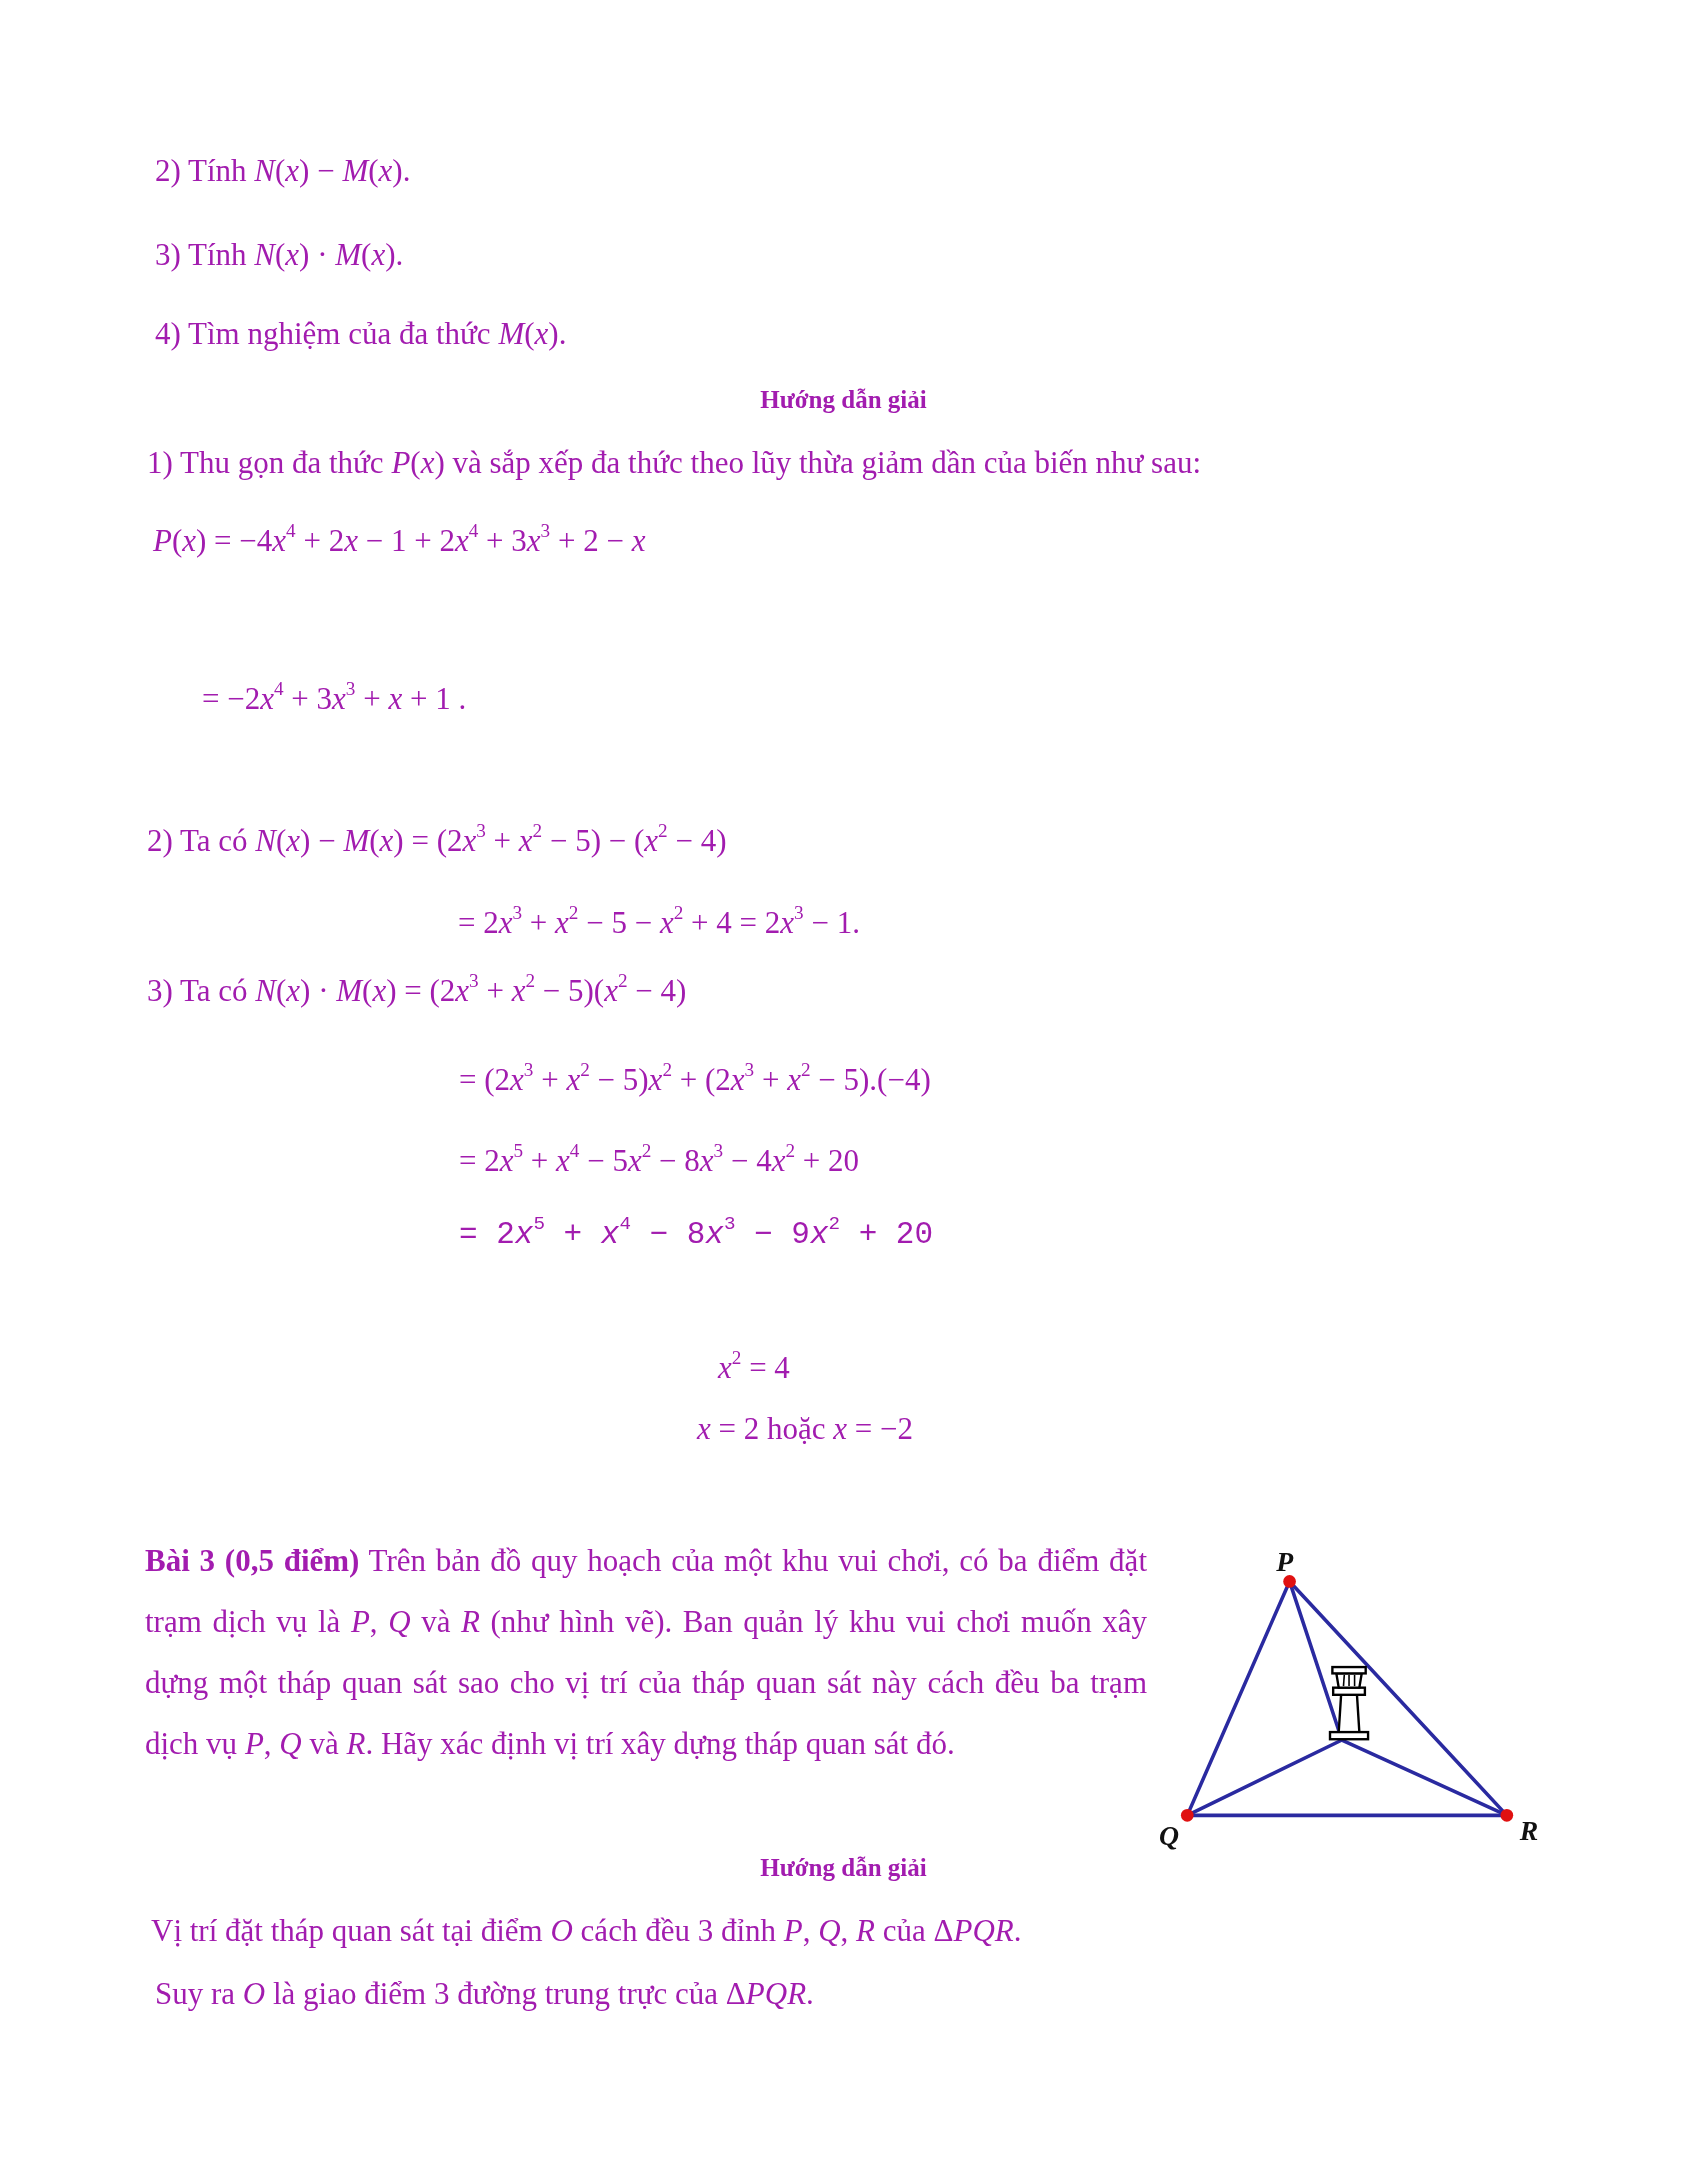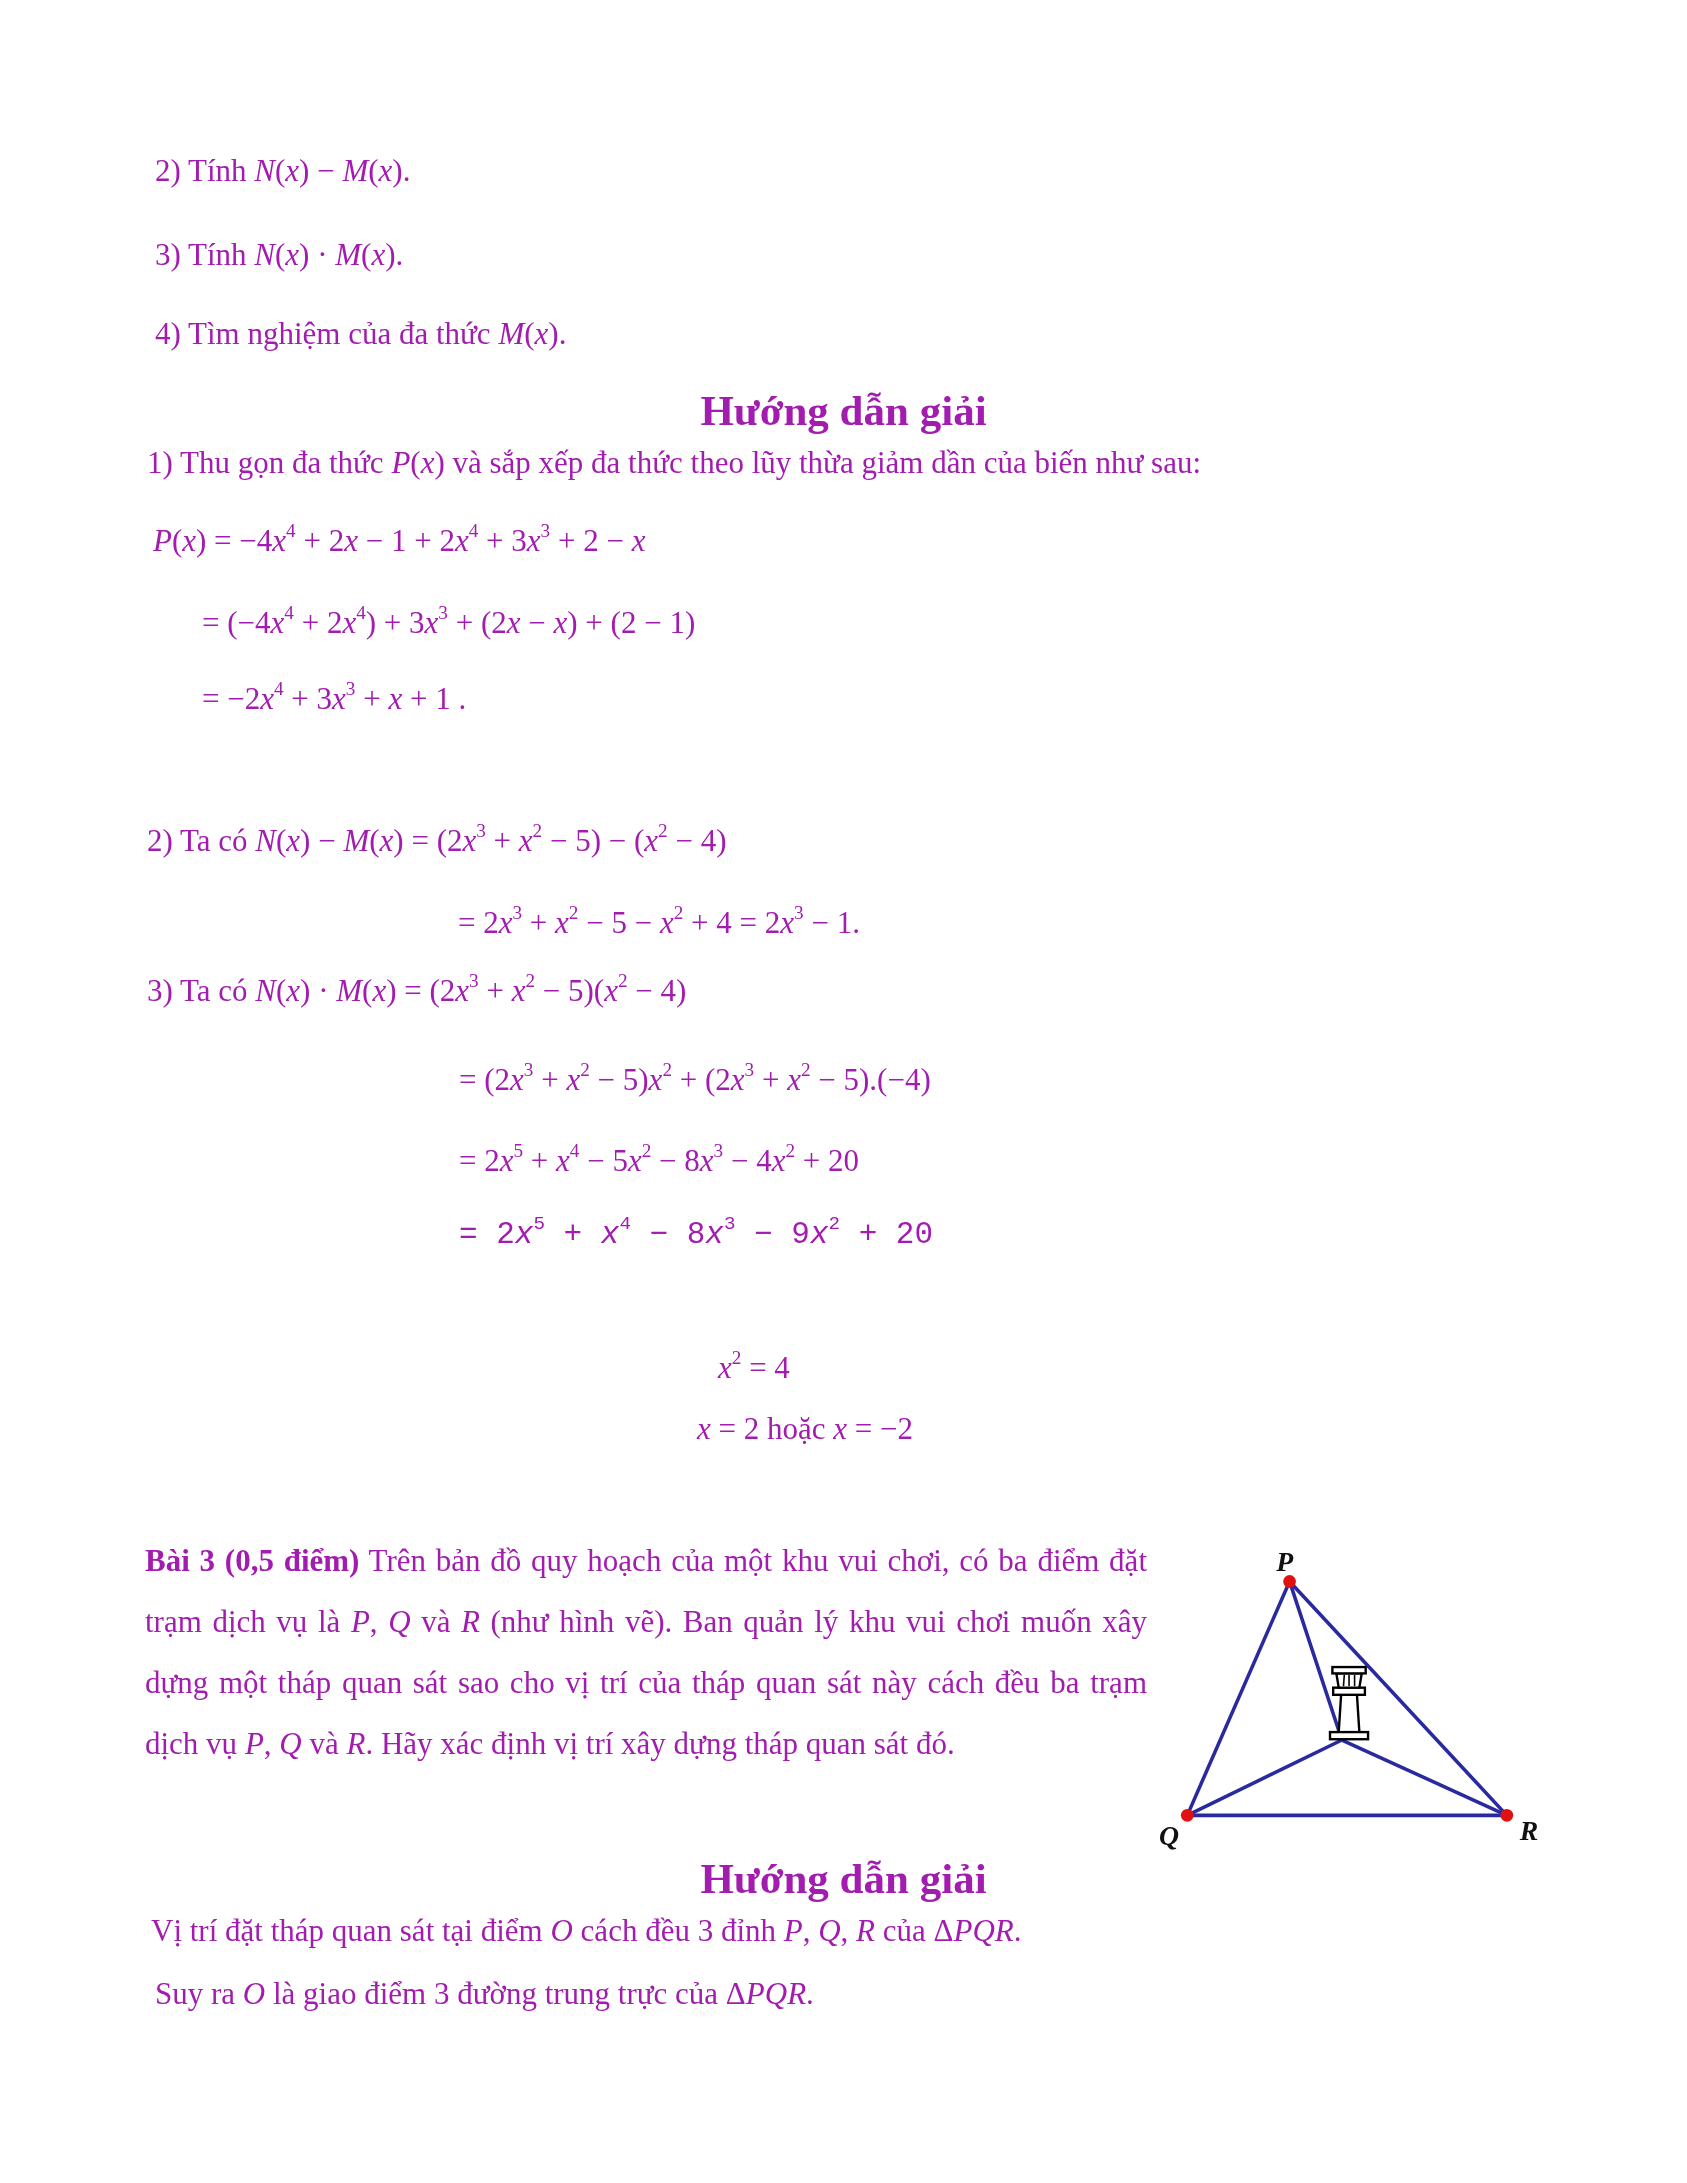--- a/index.html
+++ b/index.html
@@ -9,21 +9,21 @@
     background:#ffffff;
     font-family:"Liberation Serif","DejaVu Serif",serif;
     font-size:31px;
     color:#a21caf;
     overflow:hidden;
   }
   .line{position:absolute;white-space:nowrap;line-height:1.25;}
   .math{font-style:normal;}
   .math i{font-style:italic;}
   sup{font-size:0.62em;line-height:0;position:relative;top:-0.12em;vertical-align:super;font-style:normal;}
-  .heading{position:absolute;left:0;width:1687px;text-align:center;font-weight:bold;font-size:43px;line-height:1.2;}
+  .heading{position:absolute;left:0;width:1687px;text-align:center;font-weight:bold;font-size:25px;line-height:1.2;}
   .para{
     position:absolute;left:145px;top:1530px;width:1002px;
     text-align:justify;line-height:61px;
   }
   .bold{font-weight:bold;}
   .figure{position:absolute;left:1150px;top:1535px;}
   .fig-label{font-family:"Liberation Serif","DejaVu Serif",serif;font-weight:bold;font-style:italic;font-size:35px;fill:#111111;}
 </style>
 </head>
 <body>
@@ -31,21 +31,20 @@
 <div id="page">
 
   <div class="line" style="left:155px;top:152px;"><span class="txt">2) Tính </span><span class="math"><i>N</i>(<i>x</i>) − <i>M</i>(<i>x</i>)</span><span class="txt">.</span></div>
   <div class="line" style="left:155px;top:236px;"><span class="txt">3) Tính </span><span class="math"><i>N</i>(<i>x</i>) · <i>M</i>(<i>x</i>)</span><span class="txt">.</span></div>
   <div class="line" style="left:155px;top:315px;"><span class="txt">4) Tìm nghiệm của đa thức </span><span class="math"><i>M</i>(<i>x</i>)</span><span class="txt">.</span></div>
 
   <div class="heading" style="top:385px;">Hướng dẫn giải</div>
 
   <div class="line" style="left:147px;top:444px;"><span class="txt">1) Thu gọn đa thức </span><span class="math"><i>P</i>(<i>x</i>)</span><span class="txt"> và sắp xếp đa thức theo lũy thừa giảm dần của biến như sau:</span></div>
   <div class="line" style="left:153px;top:522px;"><span class="math"><i>P</i>(<i>x</i>) = −4<i>x</i><sup>4</sup> + 2<i>x</i> − 1 + 2<i>x</i><sup>4</sup> + 3<i>x</i><sup>3</sup> + 2 − <i>x</i></span></div>
-  <div class="line" style="left:202px;top:604px;"><span class="math">= (−4<i>x</i><sup>4</sup> + 2<i>x</i><sup>4</sup>) + 3<i>x</i><sup>3</sup> + (2<i>x</i> − <i>x</i>) + (2 − 1)</span></div>
   <div class="line" style="left:202px;top:680px;"><span class="math">= −2<i>x</i><sup>4</sup> + 3<i>x</i><sup>3</sup> + <i>x</i> + 1 .</span></div>
 
   <div class="line" style="left:147px;top:822px;"><span class="txt">2) Ta có </span><span class="math"><i>N</i>(<i>x</i>) − <i>M</i>(<i>x</i>) = (2<i>x</i><sup>3</sup> + <i>x</i><sup>2</sup> − 5) − (<i>x</i><sup>2</sup> − 4)</span></div>
   <div class="line" style="left:458px;top:904px;"><span class="math">= 2<i>x</i><sup>3</sup> + <i>x</i><sup>2</sup> − 5 − <i>x</i><sup>2</sup> + 4 = 2<i>x</i><sup>3</sup> − 1.</span></div>
 
   <div class="line" style="left:147px;top:972px;"><span class="txt">3) Ta có </span><span class="math"><i>N</i>(<i>x</i>) · <i>M</i>(<i>x</i>) = (2<i>x</i><sup>3</sup> + <i>x</i><sup>2</sup> − 5)(<i>x</i><sup>2</sup> − 4)</span></div>
   <div class="line" style="left:459px;top:1061px;"><span class="math">= (2<i>x</i><sup>3</sup> + <i>x</i><sup>2</sup> − 5)<i>x</i><sup>2</sup> + (2<i>x</i><sup>3</sup> + <i>x</i><sup>2</sup> − 5).(−4)</span></div>
   <div class="line" style="left:459px;top:1142px;"><span class="math">= 2<i>x</i><sup>5</sup> + <i>x</i><sup>4</sup> − 5<i>x</i><sup>2</sup> − 8<i>x</i><sup>3</sup> − 4<i>x</i><sup>2</sup> + 20</span></div>
   <div class="line" style="left:459px;top:1216px;font-family:Liberation Mono, monospace;"><span class="math">= 2<i>x</i><sup>5</sup> + <i>x</i><sup>4</sup> − 8<i>x</i><sup>3</sup> − 9<i>x</i><sup>2</sup> + 20</span></div>
 

